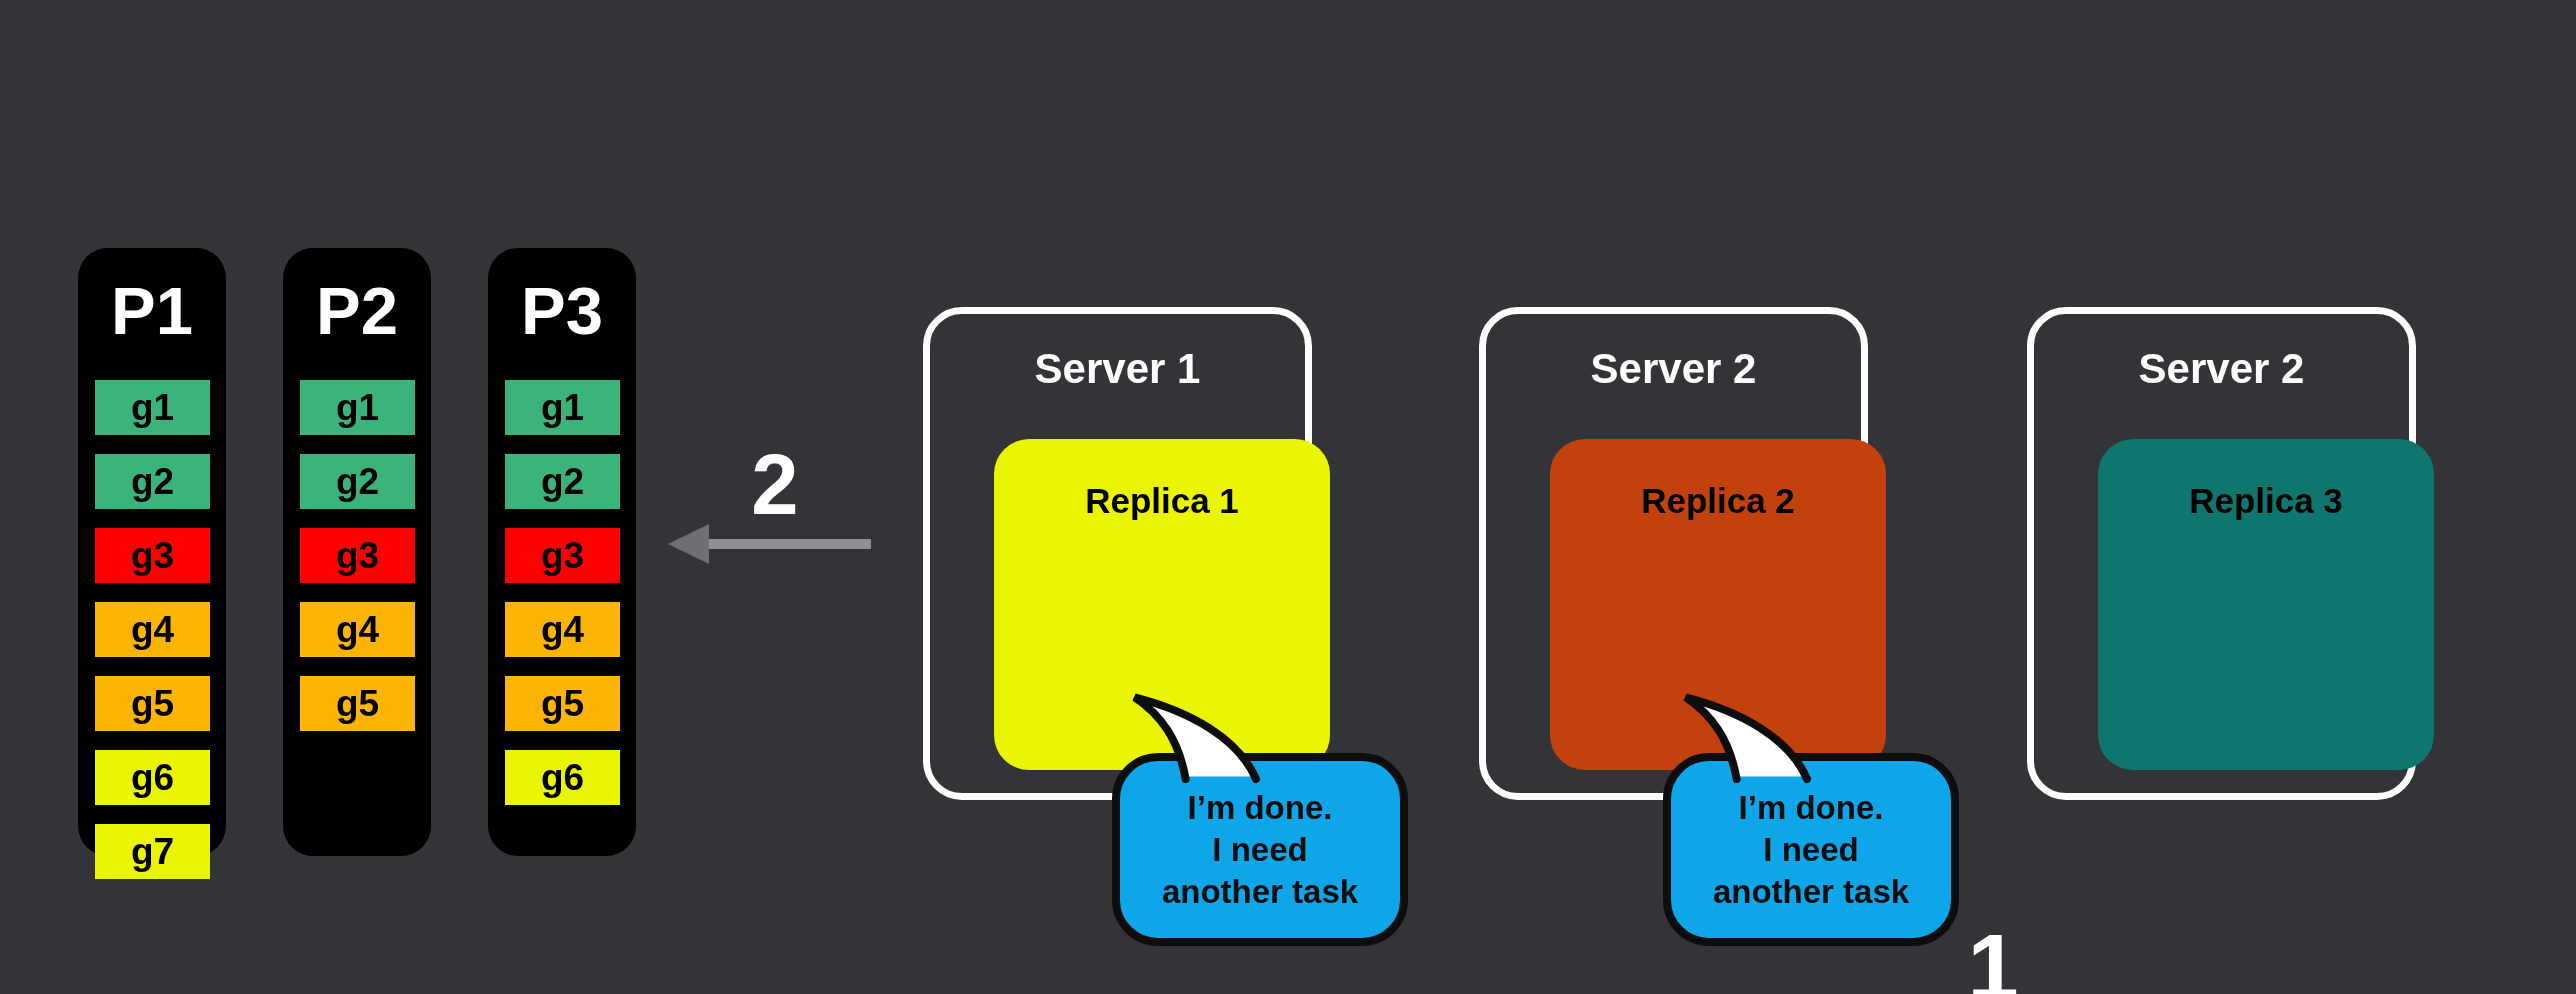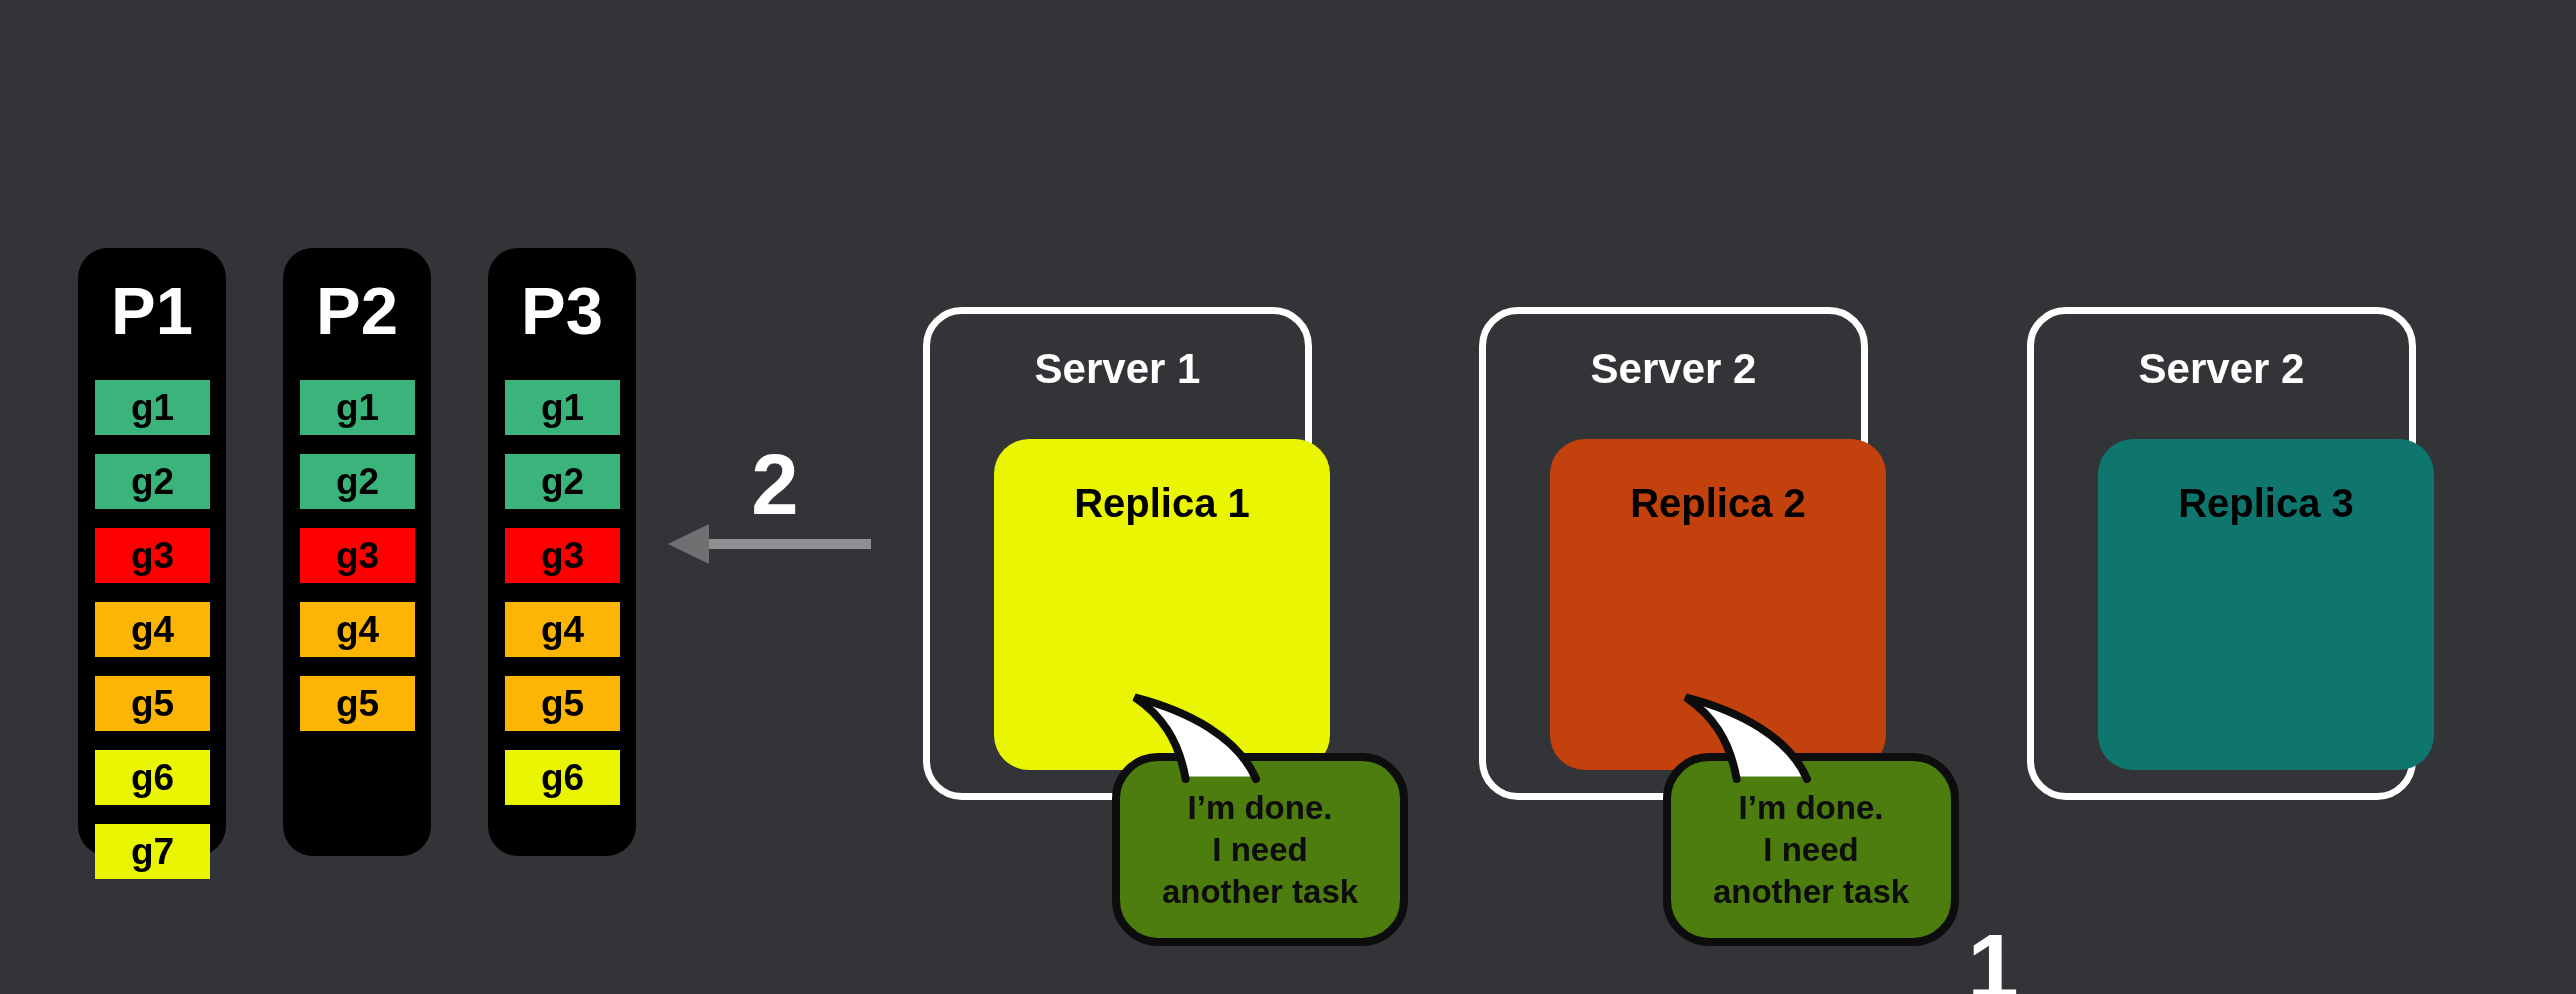--- a/index.html
+++ b/index.html
@@ -89,31 +89,31 @@
     left: 64px;
     width: 336px;
     height: 331px;
     border-radius: 35px;
   }
   .replica-title {
     padding-top: 44px;
     width: 100%;
     text-align: center;
     color: #000000;
-    font-size: 40px;
+    font-size: 35px;
     font-weight: bold;
     line-height: 1;
   }
 
   
   .bubble {
     position: absolute;
     width: 296px;
     height: 193px;
-    background: #4d7c0f;
+    background: #0ea5e9;
     border: 8px solid #0d0d0d;
     border-radius: 46px;
     box-sizing: border-box;
     display: flex;
     align-items: center;
     justify-content: center;
   }
   .bubble.b1 { left: 1112px; top: 753px; }
   .bubble.b2 { left: 1663px; top: 753px; }
   .bubble-text {

